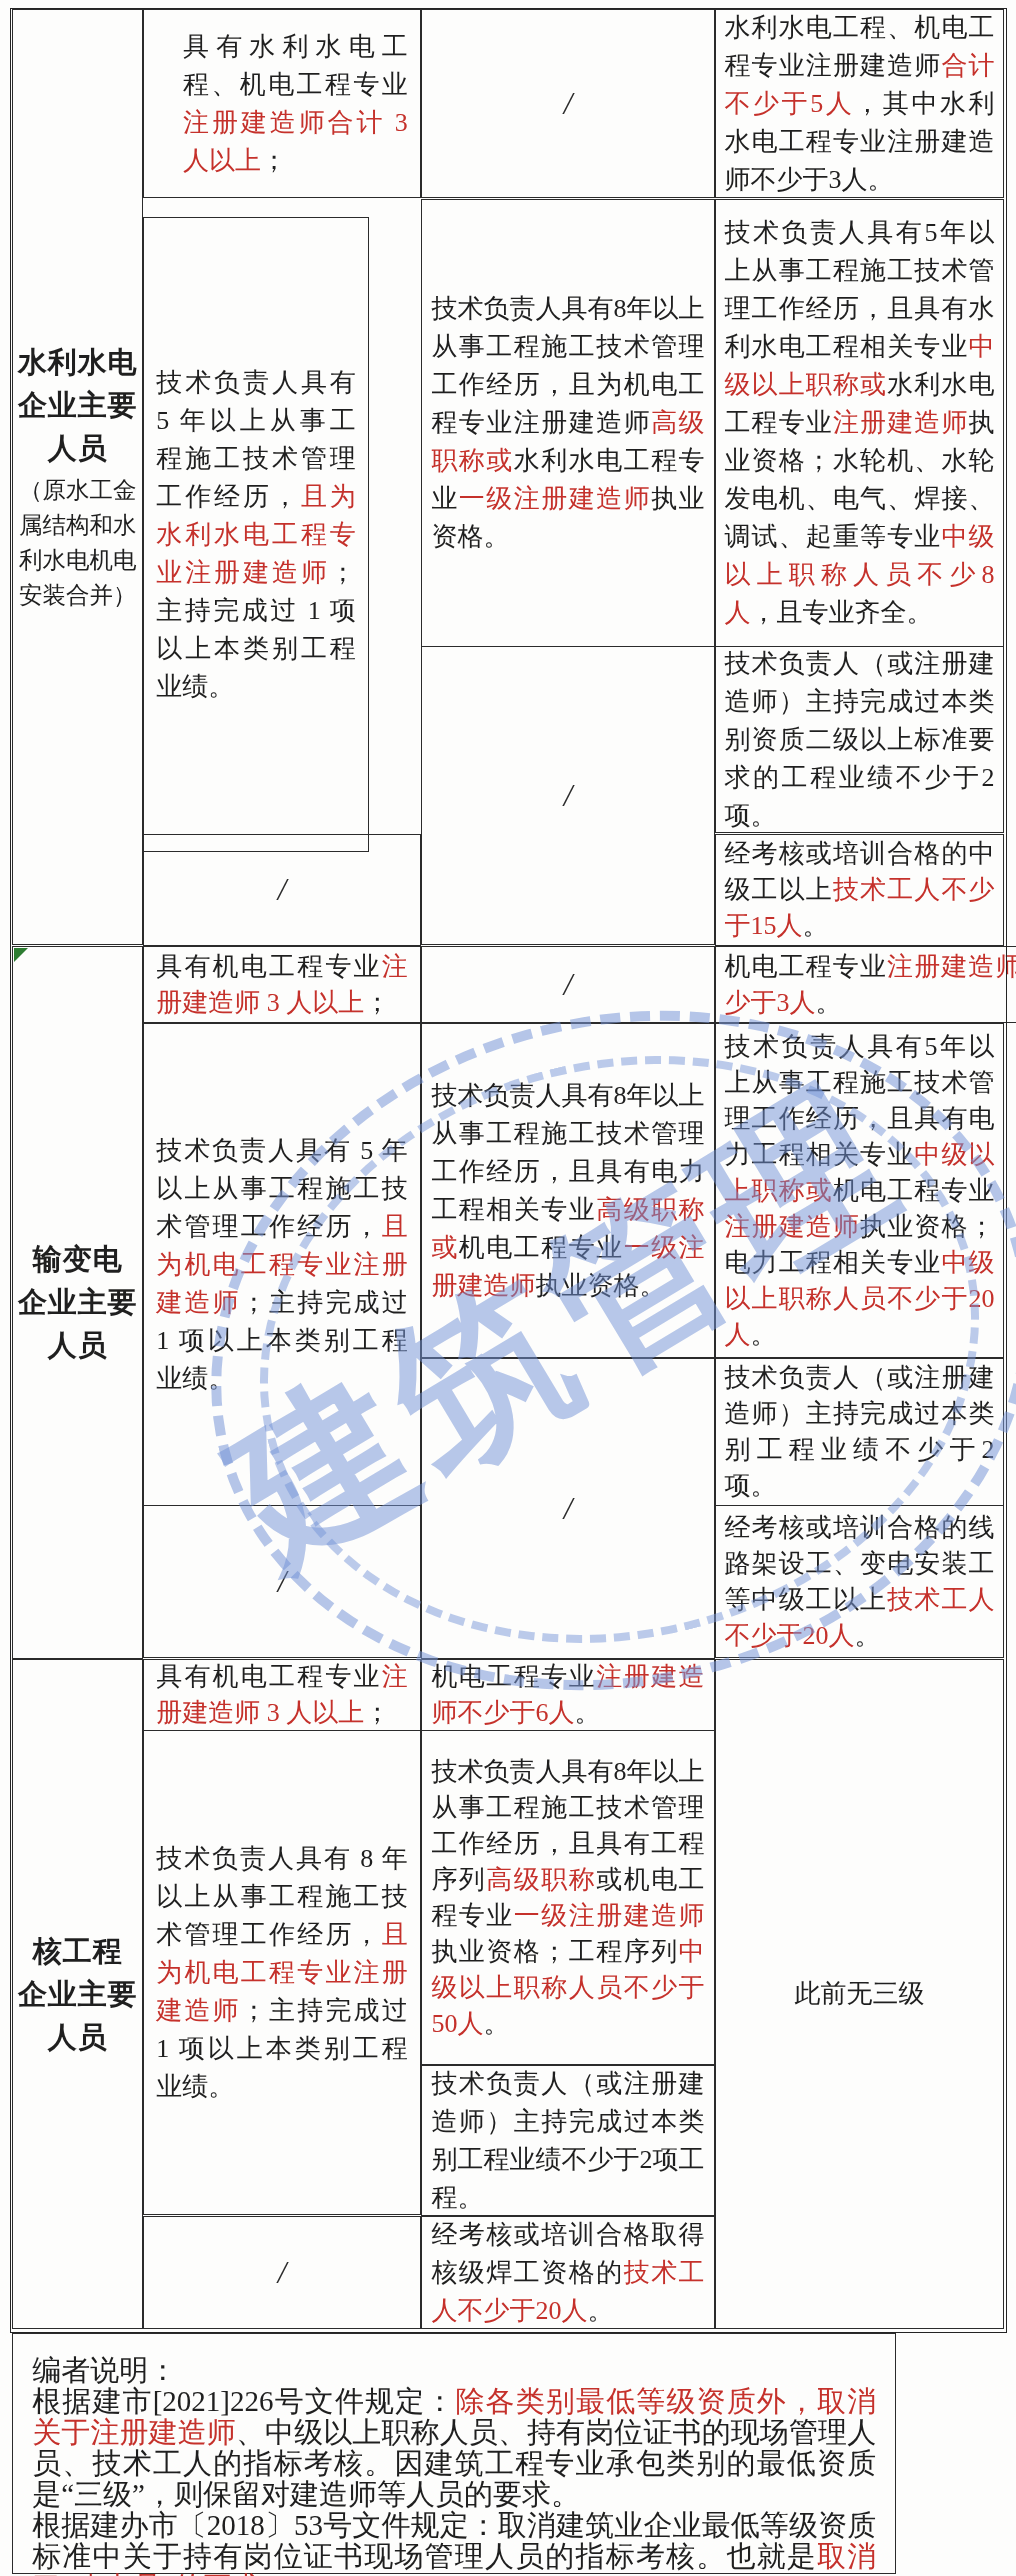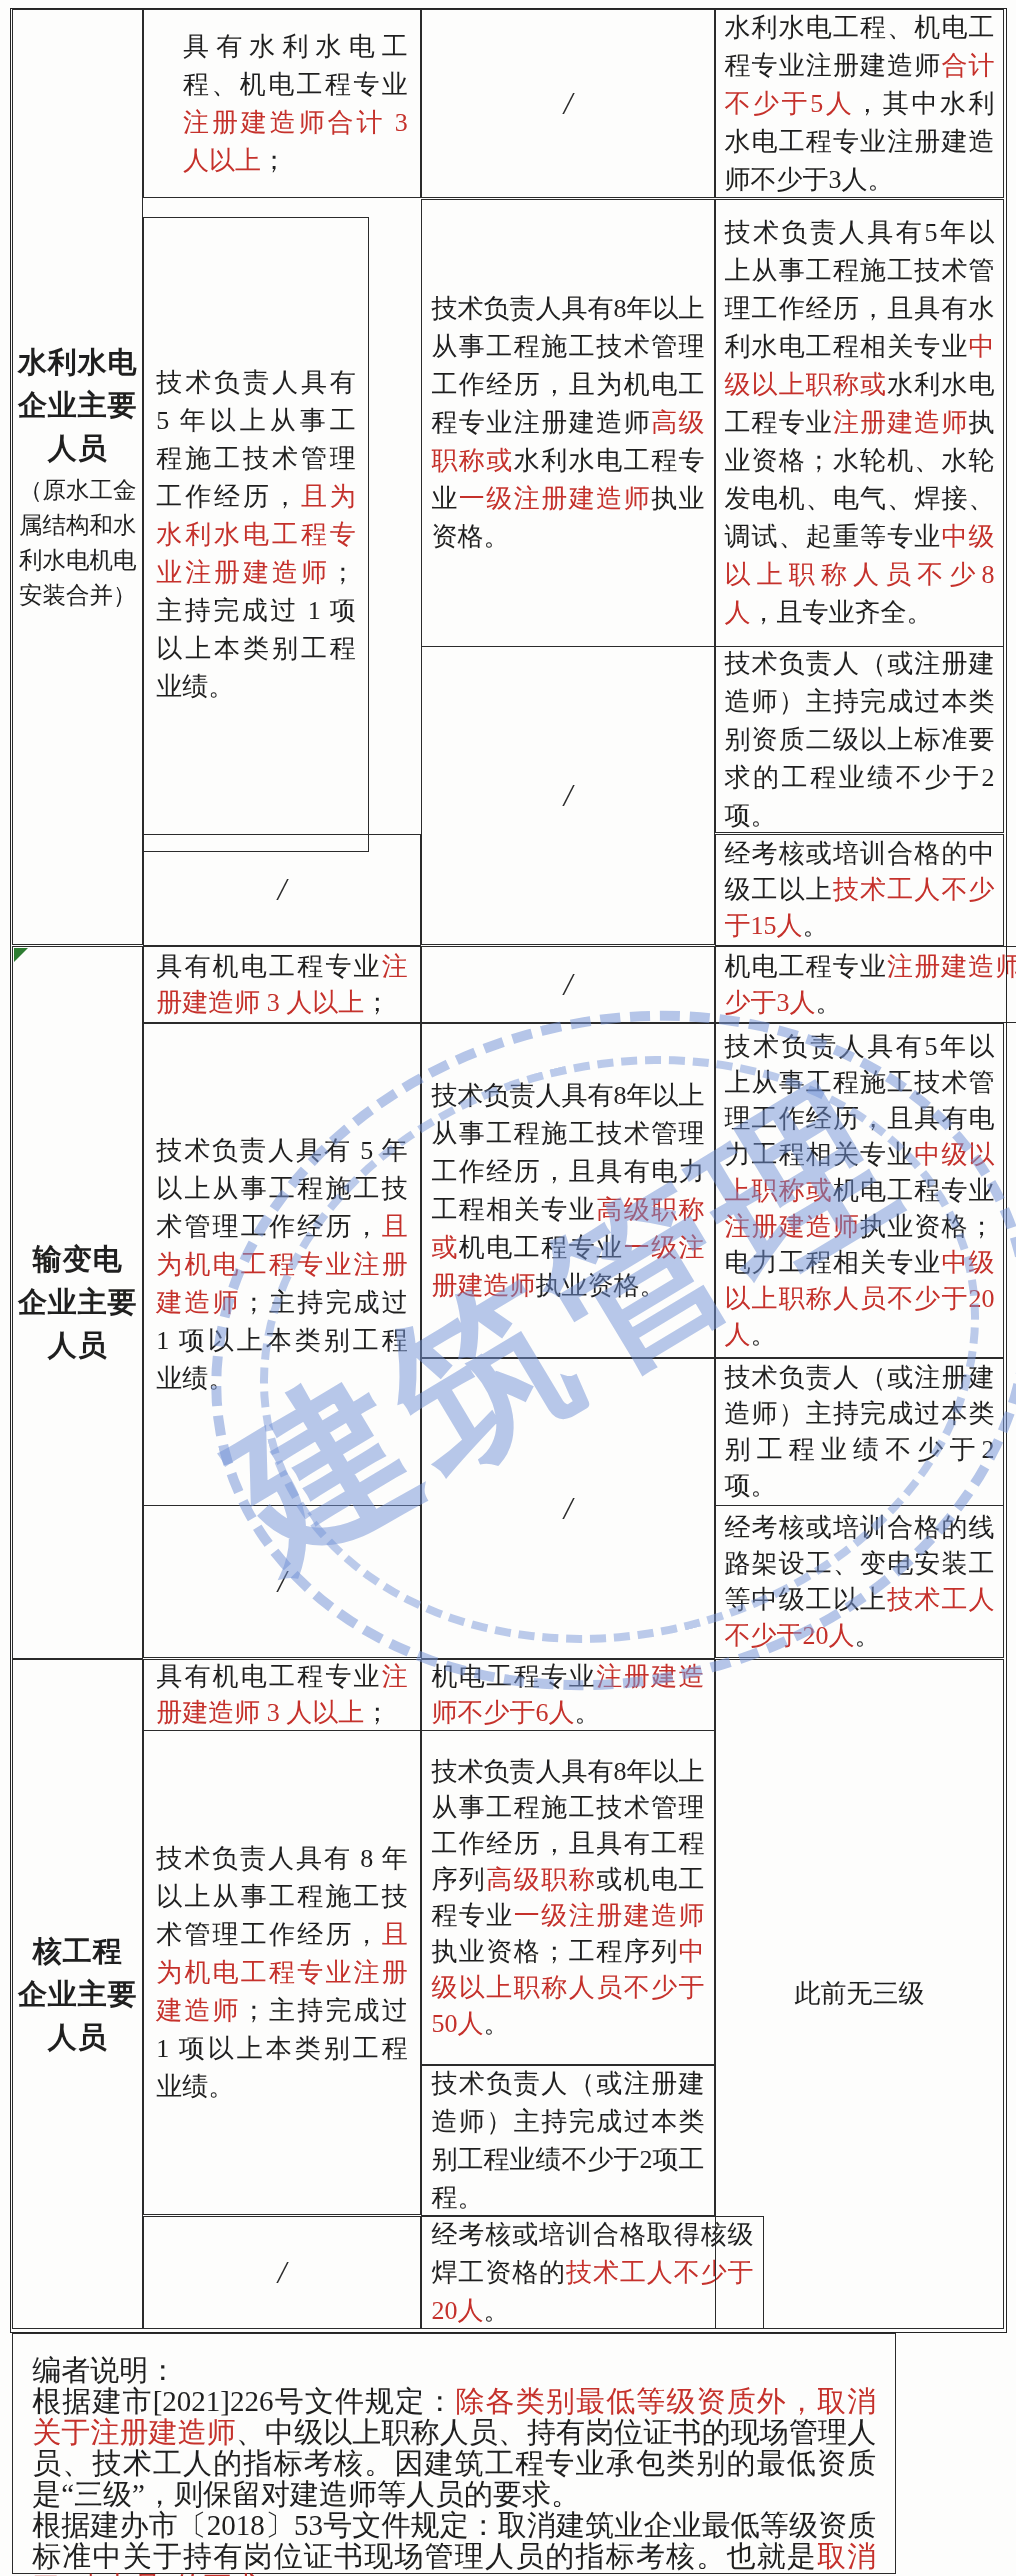--- a/index.html
+++ b/index.html
@@ -148,21 +148,21 @@
     </div>
   <div class="cell body c3 tight" style="left:421px;top:1659px;width:294px;height:72px;">
       <div class="tx"><span>机电工程专业</span><span class="rd">注册建造师不少于6人</span><span>。</span></div>
     </div>
   <div class="cell body c3 tight" style="left:421px;top:1730px;width:294px;height:335px;">
       <div class="tx"><span>技术负责人具有8年以上从事工程施工技术管理工作经历，且具有工程序列</span><span class="rd">高级职称</span><span>或机电工程专业</span><span class="rd">一级注册建造师</span><span>执业资格；工程序列</span><span class="rd">中级以上职称人员不少于50人</span><span>。</span></div>
     </div>
   <div class="cell body c3" style="left:421px;top:2065px;width:294px;height:151px;">
       <div class="tx"><span>技术负责人（或注册建造师）主持完成过本类别工程业绩不少于2项工程。</span></div>
     </div>
-  <div class="cell body c3" style="left:421px;top:2216px;width:343px;height:113px;">
+  <div class="cell body c3" style="left:421px;top:2216px;width:294px;height:113px;">
       <div class="tx"><span>经考核或培训合格取得核级焊工资格的</span><span class="rd">技术工人不少于20人</span><span>。</span></div>
     </div>
   <div class="cell body c4 center" style="left:715px;top:1659px;width:289px;height:670px;">
       <div class="tx"><span>此前无三级</span></div>
     </div>
 
   <div class="outer"></div>
 
   <div class="stamp-ring ring-outer"></div>
   <div class="stamp-ring ring-inner"></div>

